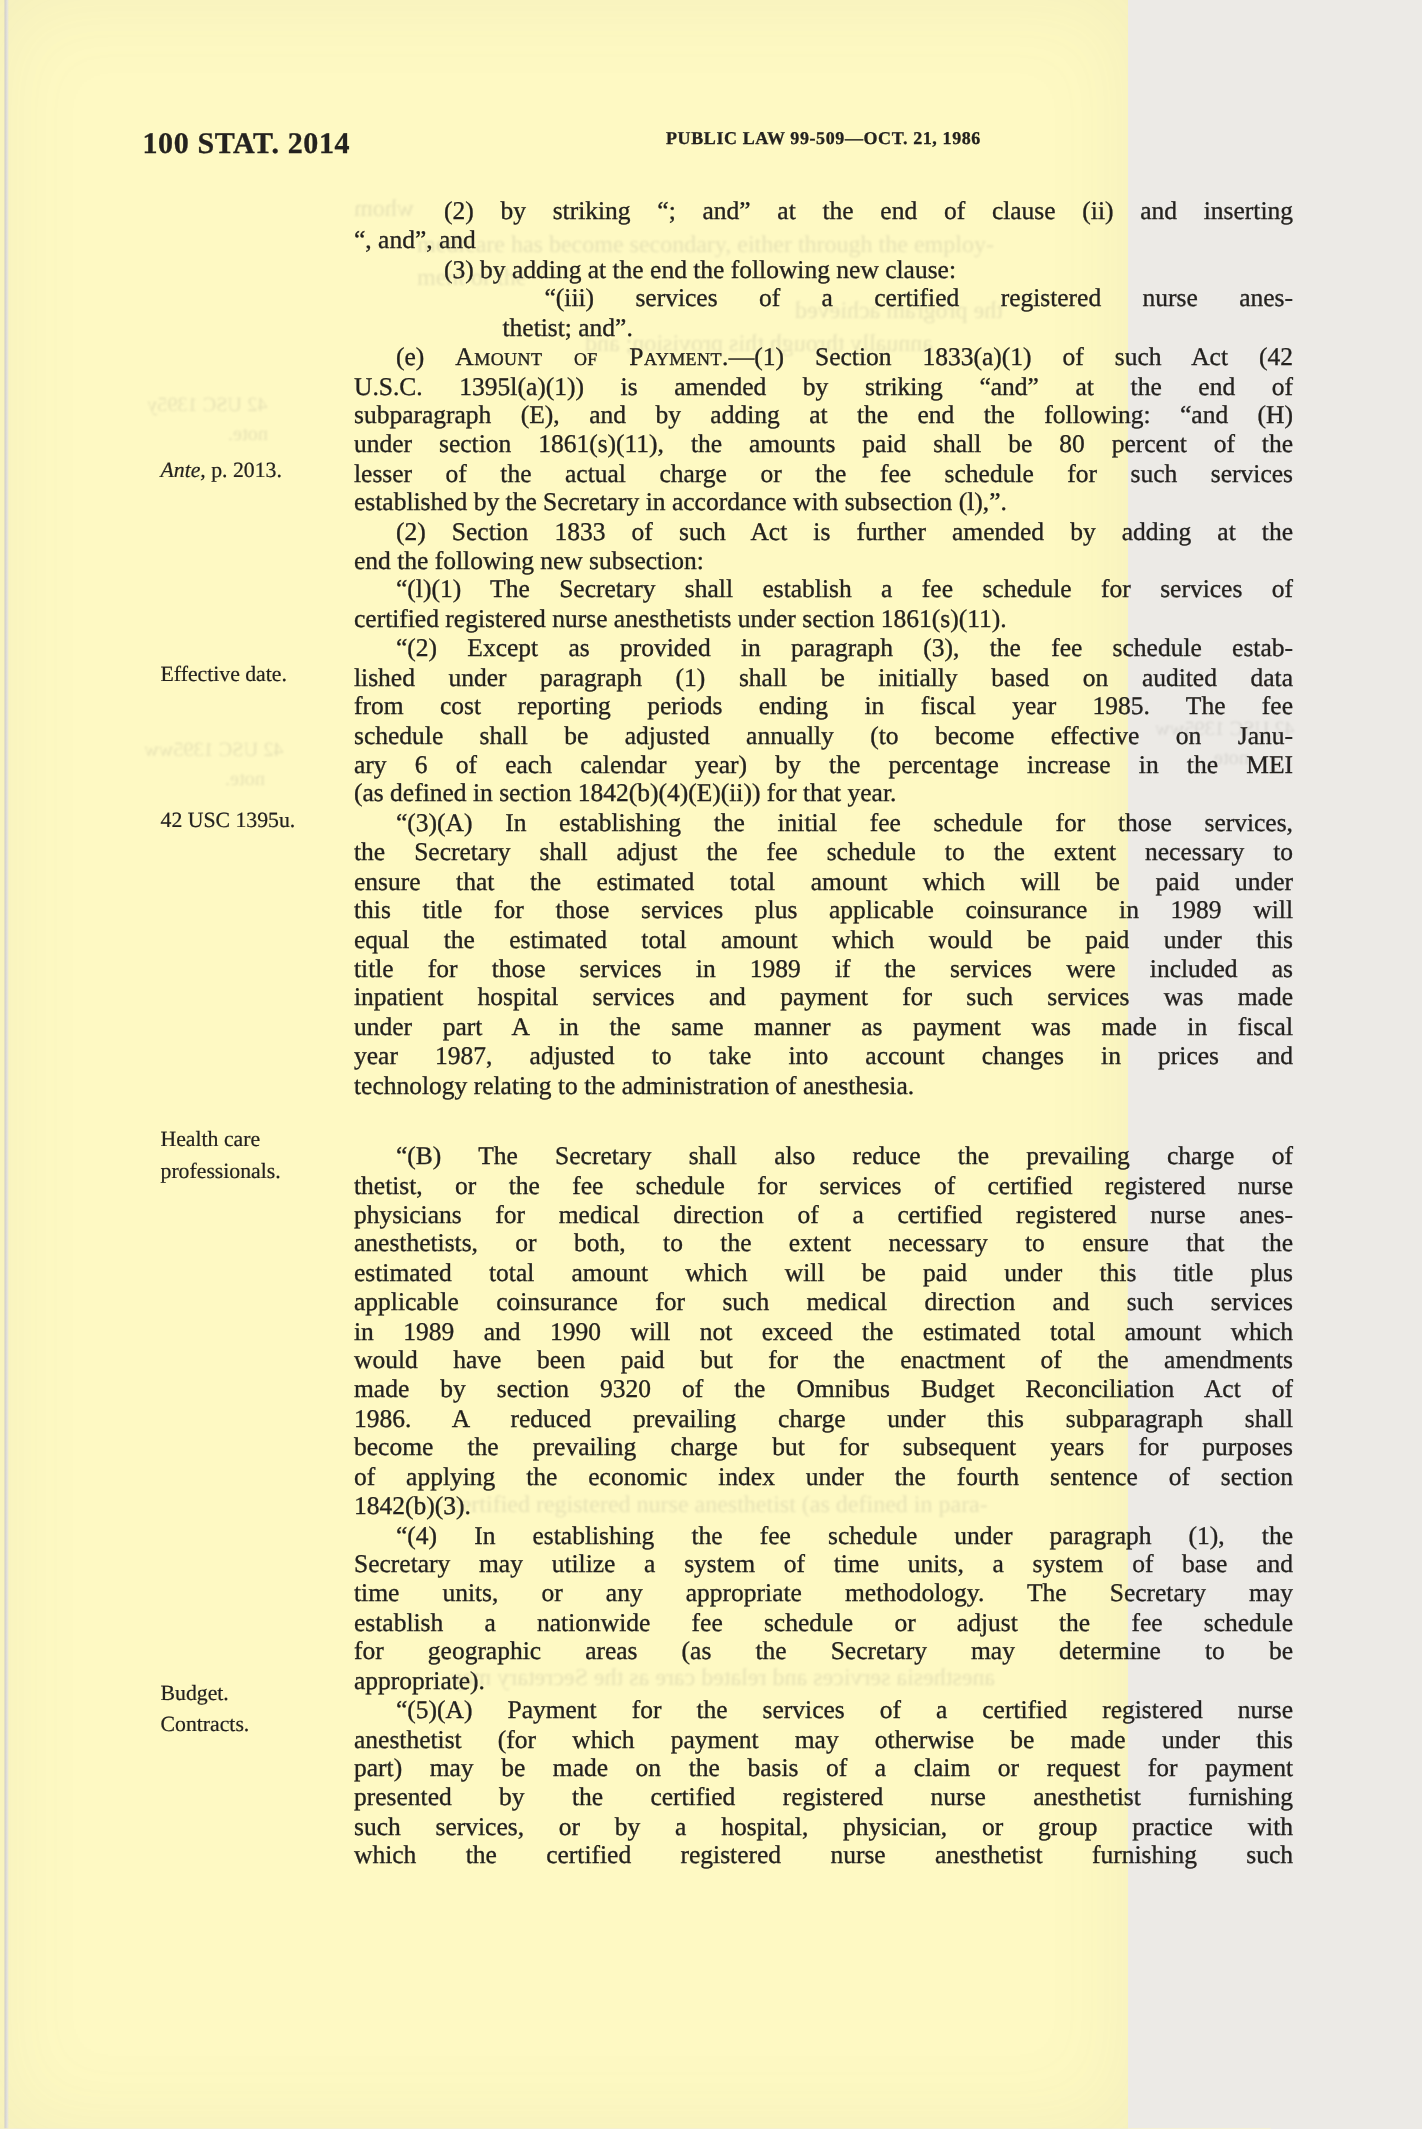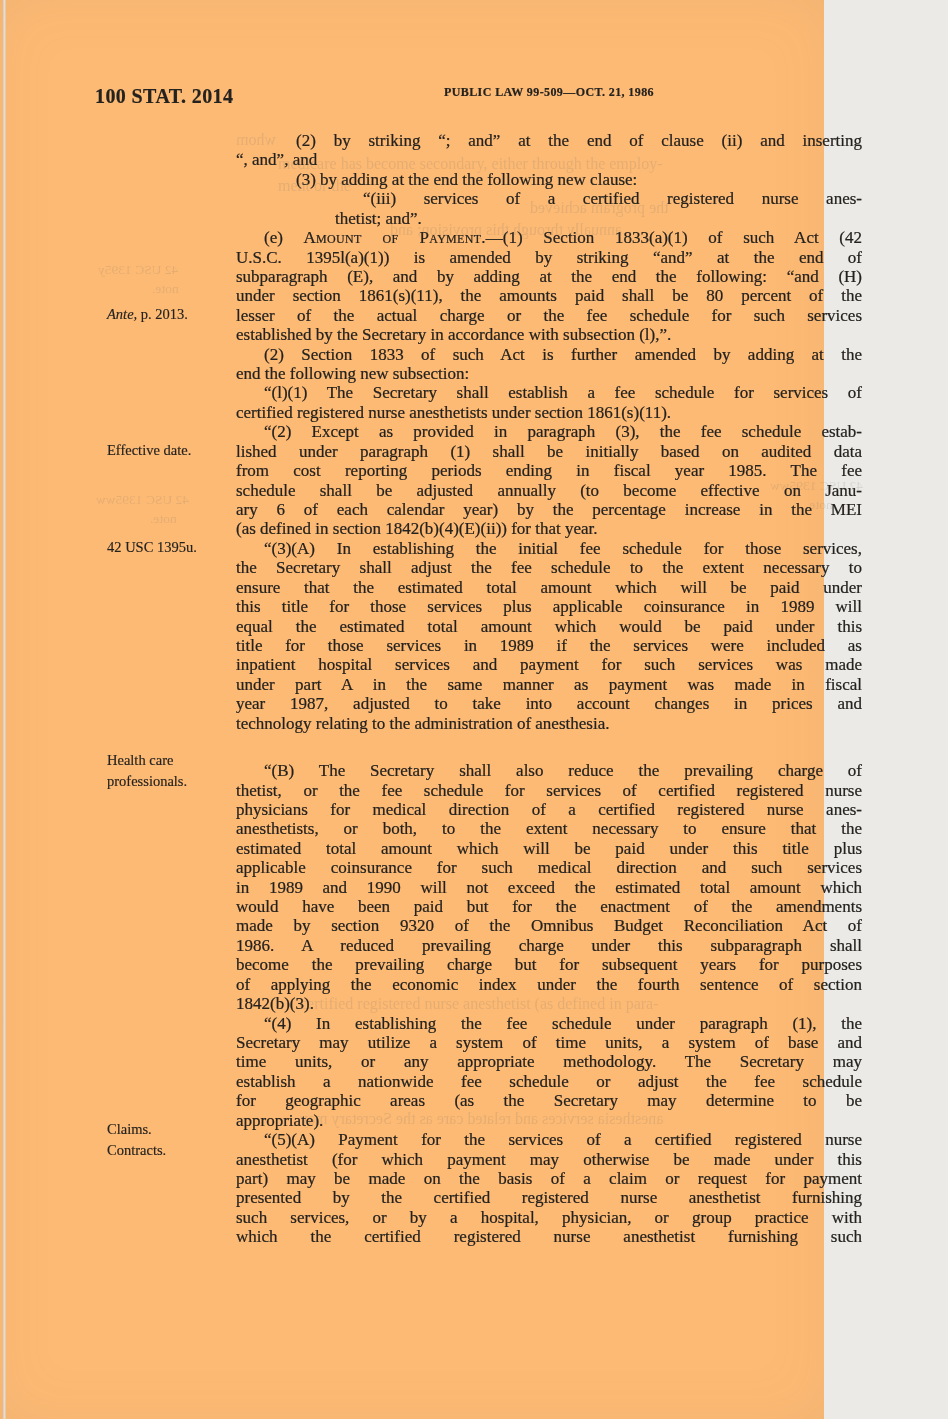--- a/index.html
+++ b/index.html
@@ -4,22 +4,22 @@
 <style>
   html,body{margin:0;padding:0;}
   body{
     width:948px;height:1419px;
     background:#eceae6;
     font-family:"Liberation Serif", serif;
     overflow:hidden;
   }
   .page{
     position:relative;
-    width:824px;height:1419px;
-    background:#fdba74;
+    width:752px;height:1419px;
+    background:#fef9c3;
     color:#24221f;
     box-shadow:inset 0 0 60px rgba(120,115,105,0.08);
   }
   .edge-shadow{
     position:absolute;left:3px;top:0;bottom:0;width:3px;
     background:linear-gradient(to right,#cfccc7,#e4e2dd 60%, rgba(230,228,223,0));
   }
   .hdr-stat{
     position:absolute;left:95px;top:85px;
     font-size:20px;font-weight:bold;letter-spacing:0.4px;
@@ -136,21 +136,21 @@
         <div><span>Effective date.</span></div>
       </div>
       <div class="margin-note" style="top: 536.82px;">
         <div><span>42 USC 1395u.</span></div>
       </div>
       <div class="margin-note" style="top: 750.44px;">
         <div><span>Health care</span></div>
         <div><span>professionals.</span></div>
       </div>
       <div class="margin-note" style="top: 1119.42px;">
-        <div><span>Claims.</span></div>
+        <div><span>Budget.</span></div>
         <div><span>Contracts.</span></div>
       </div>
     </div>
 
   <div id="ghost-layer">
       <div class="ghost m" style="left: 236px; top: 131px;">whom</div>
       <div class="ghost" style="left: 278px; top: 155px;">medicare has become secondary, either through the employ-</div>
       <div class="ghost" style="left: 278px; top: 177px;">ment or the</div>
       <div class="ghost m" style="left: 530px; top: 199px;">the program achieved</div>
       <div class="ghost m" style="left: 390px; top: 221px;">annually through this provision; and</div>

